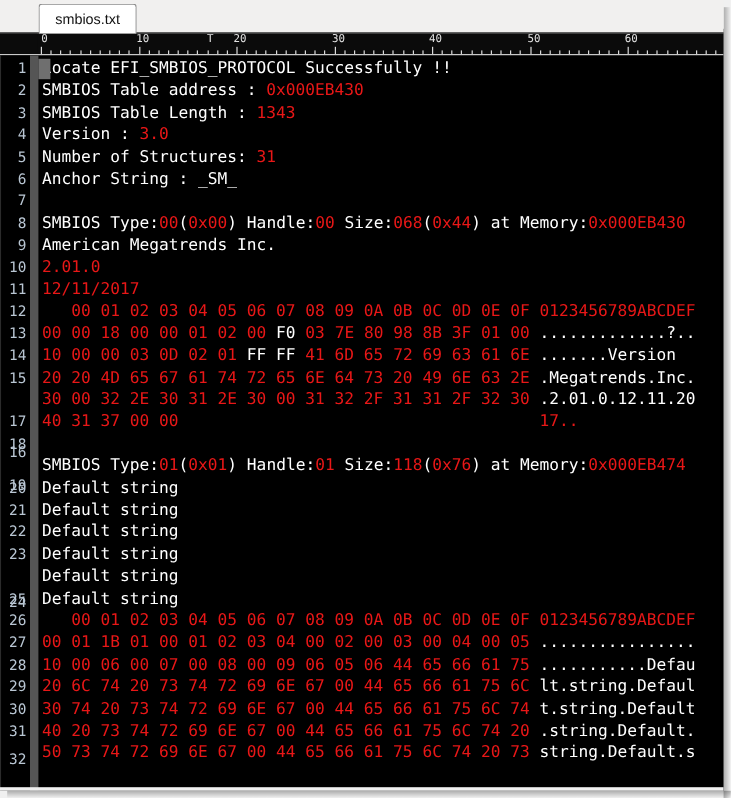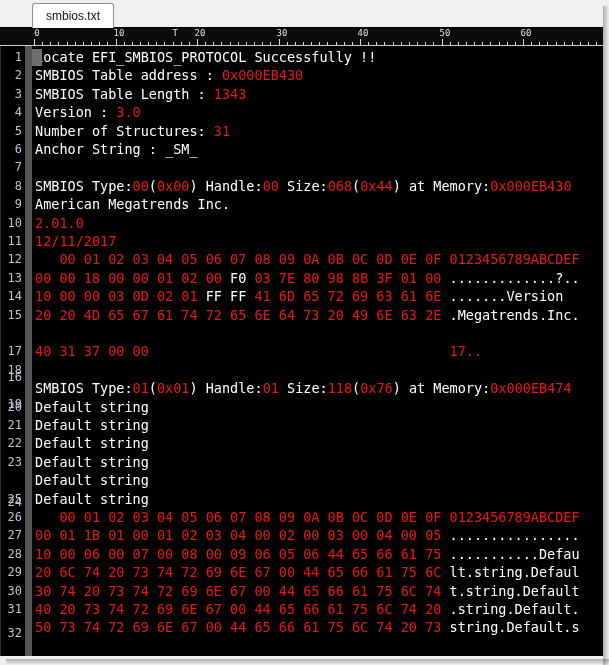--- a/index.html
+++ b/index.html
@@ -364,20 +364,21 @@
         <div class="code-line" style="top: 94px;"><span class="w">Anchor String : _SM_</span></div>
         <div class="code-line" style="top: 112.4px;"><span class="w"></span></div>
         <div class="code-line" style="top: 130.8px;"><span class="w">SMBIOS Type:</span><span class="r">00</span><span class="w">(</span><span class="r">0x00</span><span class="w">) Handle:</span><span class="r">00</span><span class="w"> Size:</span><span class="r">068</span><span class="w">(</span><span class="r">0x44</span><span class="w">) at Memory:</span><span class="r">0x000EB430</span></div>
         <div class="code-line" style="top: 149.2px;"><span class="w">American Megatrends Inc.</span></div>
         <div class="code-line" style="top: 167.6px;"><span class="r">2.01.0</span></div>
         <div class="code-line" style="top: 186px;"><span class="r">12/11/2017</span></div>
         <div class="code-line" style="top: 204.4px;"><span class="r">   00 01 02 03 04 05 06 07 08 09 0A 0B 0C 0D 0E 0F 0123456789ABCDEF</span></div>
         <div class="code-line" style="top: 222.8px;"><span class="r">00 00 18 00 00 01 02 00 </span><span class="w">F0</span><span class="r"> 03 7E 80 98 8B 3F 01 00 </span><span class="w">............</span><span class="w">.</span><span class="w">?</span><span class="w">..</span></div>
         <div class="code-line" style="top: 241.2px;"><span class="r">10 00 00 03 0D 02 01 </span><span class="w">FF FF</span><span class="r"> 41 6D 65 72 69 63 61 6E </span><span class="w">.......Version</span></div>
         <div class="code-line" style="top: 259.6px;"><span class="r">20 20 4D 65 67 61 74 72 65 6E 64 73 20 49 6E 63 2E </span><span class="w">.Megatrends.Inc.</span></div>
+        <div class="code-line" style="top: 278px;"><span class="r">30 00 32 2E 30 31 2E 30 00 31 32 2F 31 31 2F 32 30 </span><span class="w">.2.01.0.12.11.20</span></div>
         <div class="code-line" style="top: 296.4px;"><span class="r">40 31 37 00 00                                     </span><span class="r">17..</span></div>
         <div class="code-line" style="top: 314.8px;"><span class="w"></span></div>
         <div class="code-line" style="top: 333.2px;"><span class="w">SMBIOS Type:</span><span class="r">01</span><span class="w">(</span><span class="r">0x01</span><span class="w">) Handle:</span><span class="r">01</span><span class="w"> Size:</span><span class="r">118</span><span class="w">(</span><span class="r">0x76</span><span class="w">) at Memory:</span><span class="r">0x000EB474</span></div>
         <div class="code-line" style="top: 351.6px;"><span class="w">Default string</span></div>
         <div class="code-line" style="top: 370px;"><span class="w">Default string</span></div>
         <div class="code-line" style="top: 388.4px;"><span class="w">Default string</span></div>
         <div class="code-line" style="top: 406.8px;"><span class="w">Default string</span></div>
         <div class="code-line" style="top: 425.2px;"><span class="w">Default string</span></div>
         <div class="code-line" style="top: 443.6px;"><span class="w">Default string</span></div>
         <div class="code-line" style="top: 462px;"><span class="r">   00 01 02 03 04 05 06 07 08 09 0A 0B 0C 0D 0E 0F 0123456789ABCDEF</span></div>

